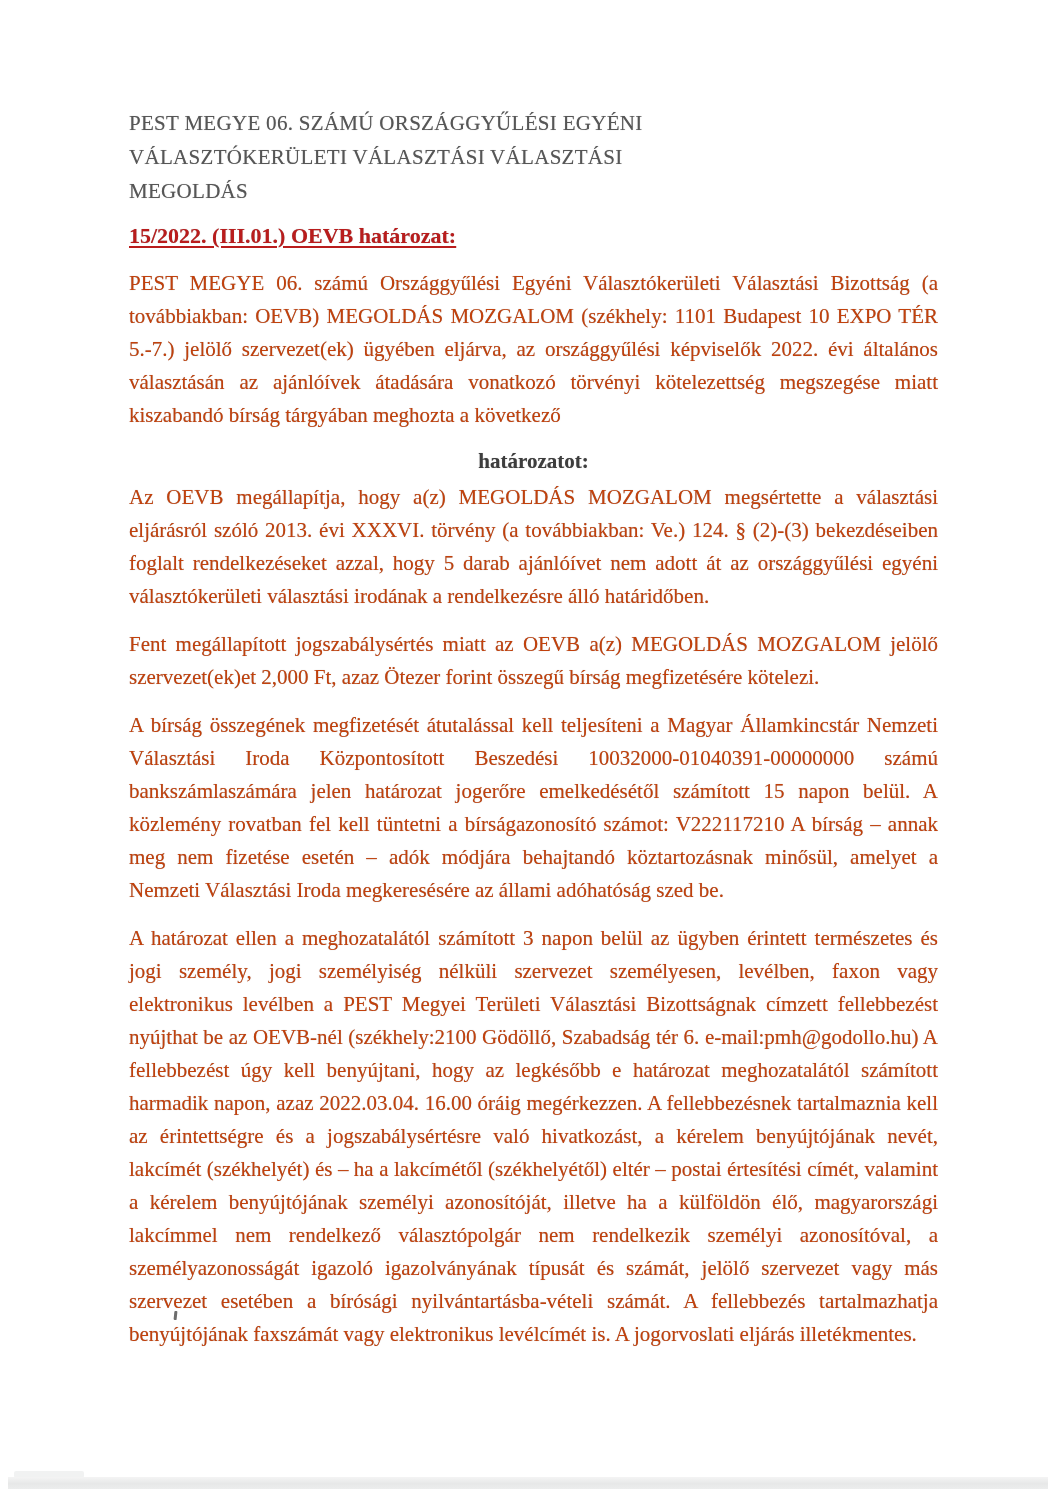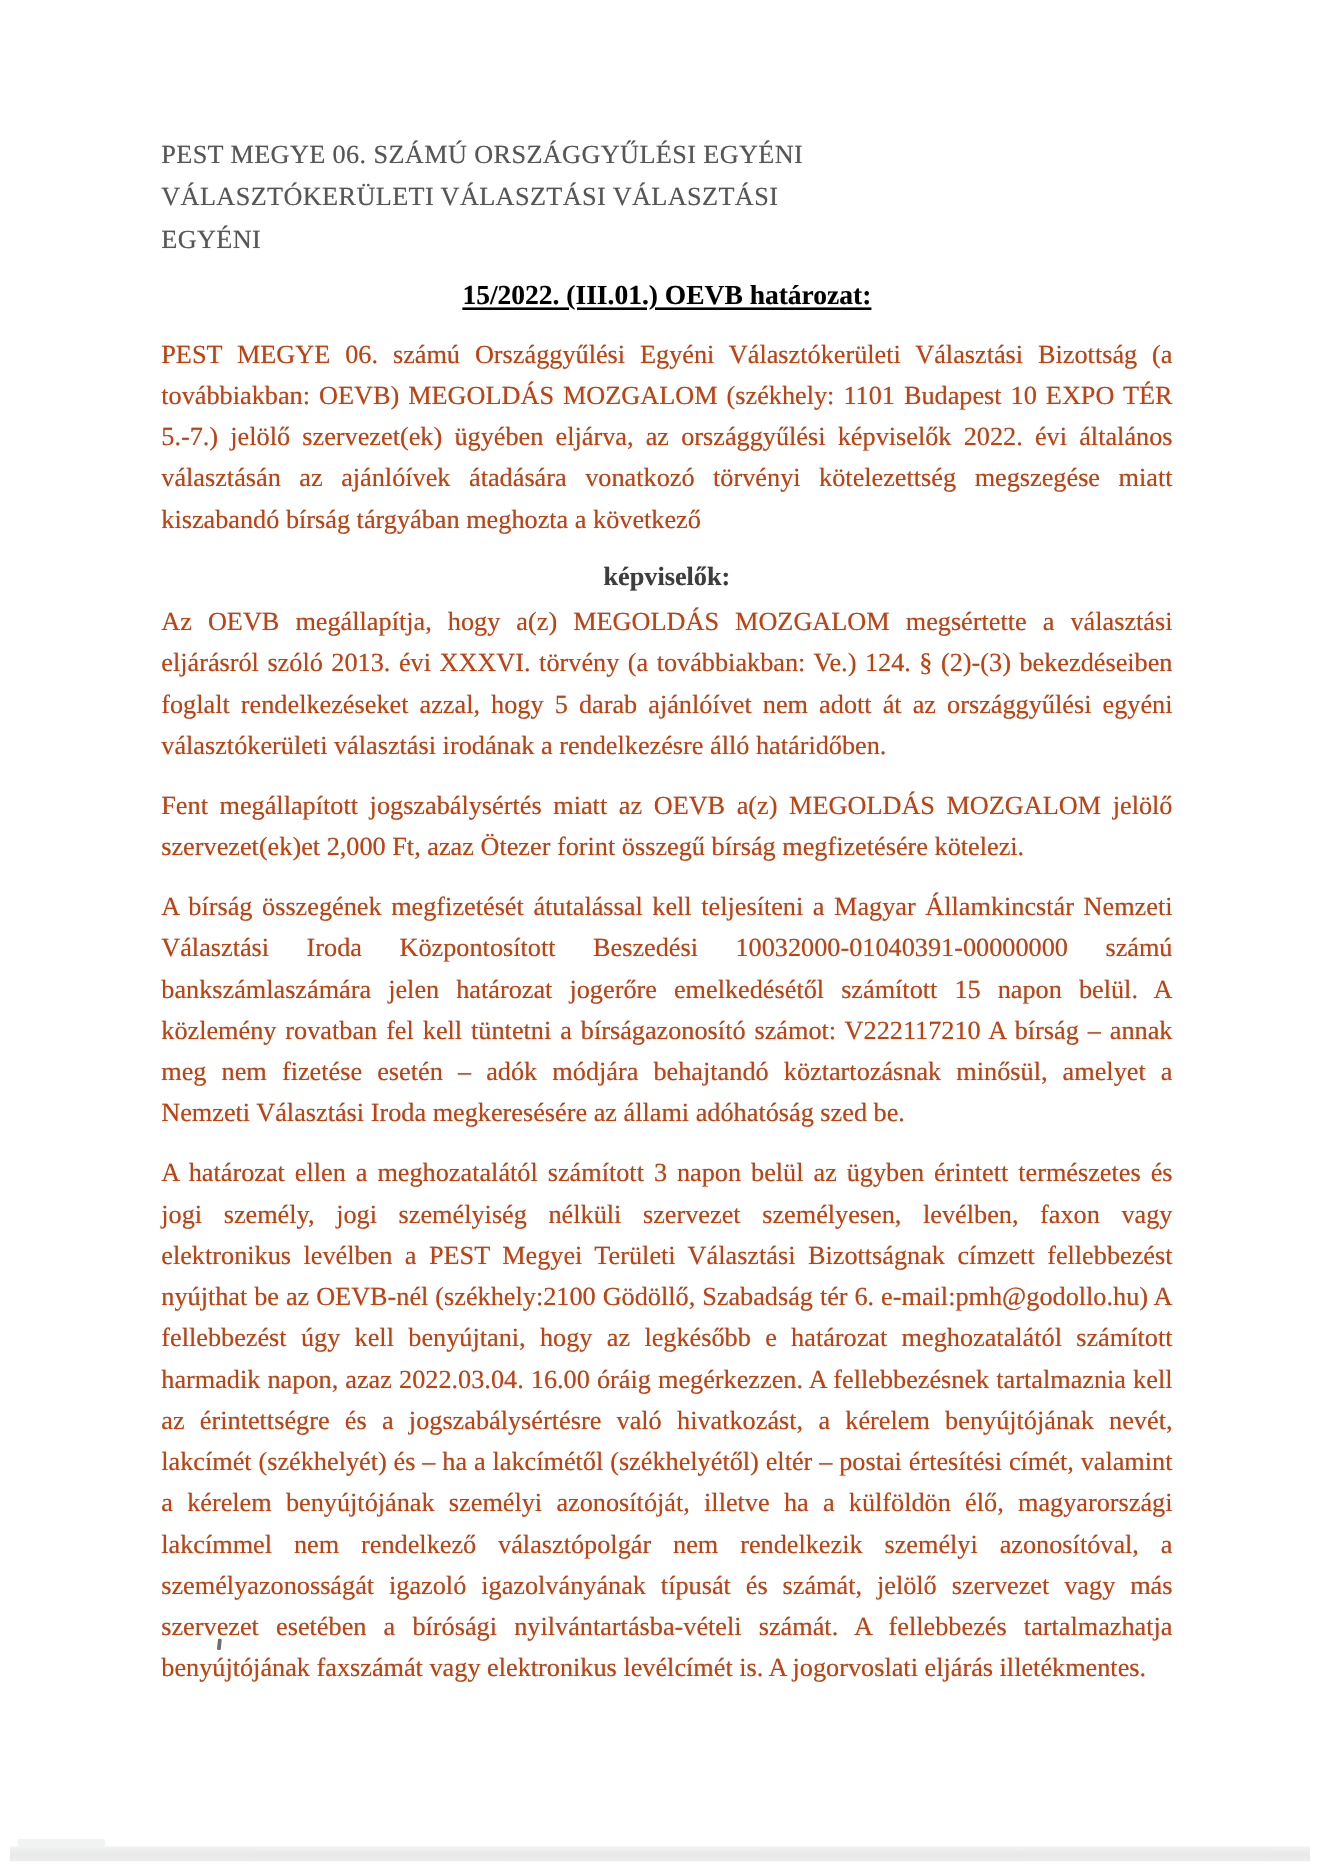--- a/index.html
+++ b/index.html
@@ -30,25 +30,25 @@
     text-shadow: 0 0 0.7px rgba(90,90,90,0.55);
   }
   .letterhead {
     font-size: 21px;
     line-height: 34px;
     letter-spacing: 0.3px;
     color: #565656;
   }
   .decision-title {
     margin-top: 11px;
-    text-align: center;
+    text-align: left;
     font-size: 22px;
     line-height: 33px;
     font-weight: bold;
-    color: #000000;
+    color: #b91c1c;
   }
   .decision-title span {
     text-decoration: underline;
     text-underline-offset: 3px;
   }
   p.body-par {
     margin-top: 15px;
     font-size: 21px;
     line-height: 33px;
     text-align: justify;
@@ -94,30 +94,30 @@
 </head>
 <body>
 
 <div class="page">
 
   <div class="content">
 
     <div class="letterhead">
       <div>PEST MEGYE 06. SZÁMÚ ORSZÁGGYŰLÉSI EGYÉNI</div>
       <div>VÁLASZTÓKERÜLETI VÁLASZTÁSI VÁLASZTÁSI</div>
-      <div>EGYÉNI</div>
+      <div>MEGOLDÁS</div>
     </div>
 
     <div class="decision-title">
       <span>15/2022. (III.01.) OEVB határozat:</span>
     </div>
 
     <p class="body-par">PEST MEGYE 06.  számú Országgyűlési Egyéni Választókerületi Választási Bizottság (a továbbiakban: OEVB) MEGOLDÁS MOZGALOM (székhely: 1101 Budapest 10 EXPO TÉR 5.-7.) jelölő szervezet(ek) ügyében eljárva, az országgyűlési képviselők 2022. évi általános választásán az ajánlóívek átadására vonatkozó törvényi kötelezettség megszegése miatt kiszabandó bírság tárgyában meghozta a következő</p>
 
-    <div class="centered-heading">képviselők:</div>
+    <div class="centered-heading">határozatot:</div>
 
     <p class="body-par after-heading">Az OEVB megállapítja, hogy a(z) MEGOLDÁS MOZGALOM megsértette a választási eljárásról szóló 2013. évi XXXVI. törvény (a továbbiakban: Ve.) 124. § (2)-(3) bekezdéseiben foglalt rendelkezéseket azzal, hogy 5 darab ajánlóívet nem adott át az országgyűlési egyéni választókerületi választási irodának a rendelkezésre álló határidőben.</p>
 
     <p class="body-par">Fent megállapított jogszabálysértés miatt az OEVB a(z) MEGOLDÁS MOZGALOM jelölő szervezet(ek)et 2,000 Ft, azaz Ötezer forint összegű bírság megfizetésére kötelezi.</p>
 
     <p class="body-par">A bírság összegének megfizetését átutalással kell teljesíteni a Magyar Államkincstár Nemzeti Választási Iroda Központosított Beszedési 10032000-01040391-00000000 számú bankszámlaszámára jelen határozat jogerőre emelkedésétől számított 15 napon belül. A közlemény rovatban fel kell tüntetni a bírságazonosító számot: V222117210 A bírság – annak meg nem fizetése esetén – adók módjára behajtandó köztartozásnak minősül, amelyet a Nemzeti Választási Iroda megkeresésére az állami adóhatóság szed be.</p>
 
     <p class="body-par">A határozat ellen a meghozatalától számított 3 napon belül az ügyben érintett természetes és jogi személy, jogi személyiség nélküli szervezet személyesen, levélben, faxon vagy elektronikus levélben a PEST Megyei Területi  Választási Bizottságnak címzett fellebbezést nyújthat be az OEVB-nél (székhely:2100 Gödöllő, Szabadság tér 6. e-mail:pmh@godollo.hu) A fellebbezést úgy kell benyújtani, hogy az legkésőbb e határozat meghozatalától számított harmadik napon, azaz 2022.03.04. 16.00 óráig megérkezzen. A fellebbezésnek tartalmaznia kell az érintettségre és a jogszabálysértésre való hivatkozást, a kérelem benyújtójának nevét, lakcímét (székhelyét) és – ha a lakcímétől (székhelyétől) eltér – postai értesítési címét, valamint a kérelem benyújtójának személyi azonosítóját, illetve ha a külföldön élő, magyarországi lakcímmel nem rendelkező választópolgár nem rendelkezik személyi azonosítóval, a személyazonosságát igazoló igazolványának típusát és számát, jelölő szervezet vagy más szervezet esetében a bírósági nyilvántartásba-vételi számát. A fellebbezés tartalmazhatja benyújtójának faxszámát vagy elektronikus levélcímét is. A jogorvoslati eljárás illetékmentes.</p>
 
   </div>

